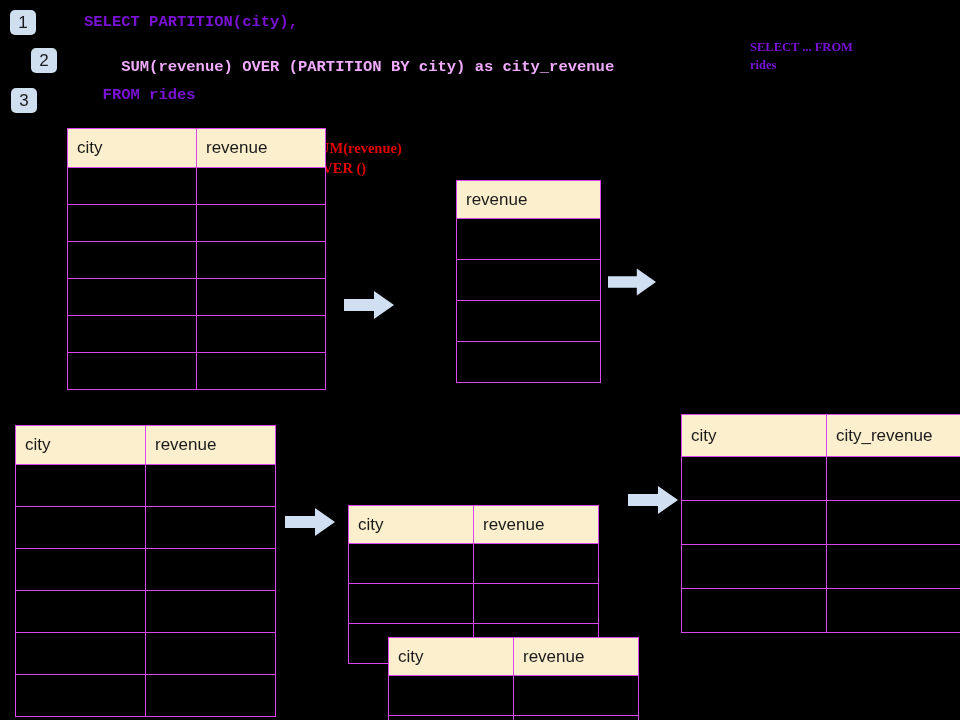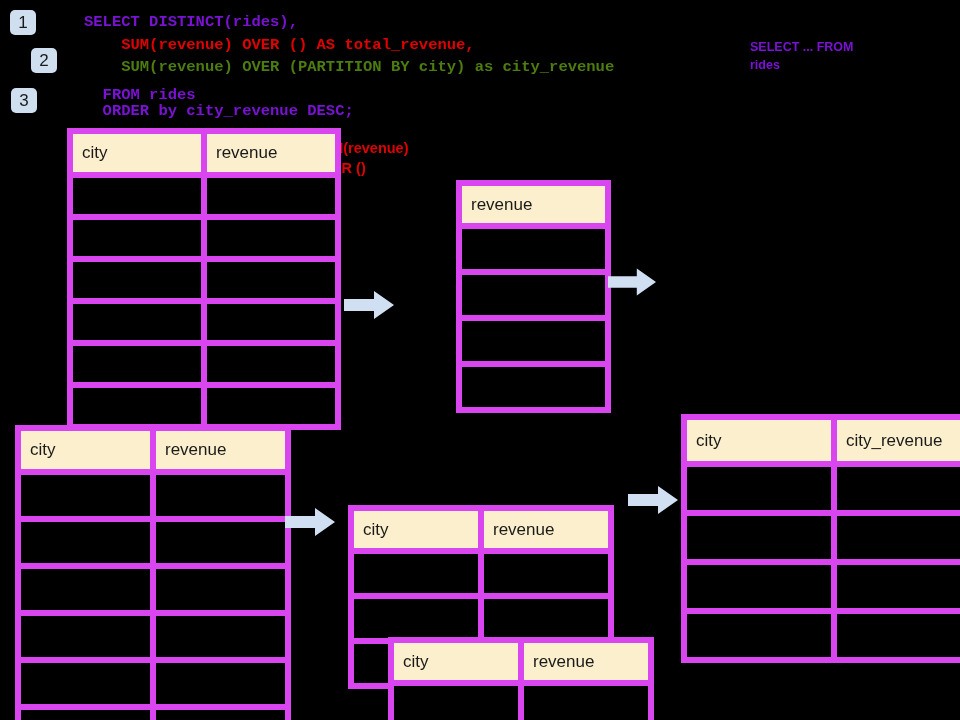--- a/index.html
+++ b/index.html
@@ -35,43 +35,43 @@
     position: absolute;
     font-family: "Liberation Mono", monospace;
     font-size: 15.5px;
     line-height: 21.5px;
     white-space: pre;
     letter-spacing: 0px;
     font-weight: bold;
   }
   .sql-purple { color: #7a12d4; }
   .sql-red    { color: #e00000; }
-  .sql-green  { color: #4d7c0f; }
+  .sql-green  { color: #f0abfc; }
 
   .note {
     position: absolute;
-    font-family: Liberation Sans, sans-serif;
+    font-family: Liberation Serif, serif;
     font-size: 14.5px;
     line-height: 20px;
     white-space: pre;
     font-weight: bold;
   }
   .note-red    { color: #e00000; }
   .note-green  { color: #4f7a2a; }
   .note-purple { color: #7a12d4; font-size: 12.5px; line-height: 18px; }
 
   
   .tbl {
     position: absolute;
     border-collapse: collapse;
     table-layout: fixed;
     background: #000000;
   }
   .tbl td {
-    border: 6px solid #d946ef;
+    border: 1px solid #d946ef;
     background: #000000;
     padding: 0;
     margin-top: 28px;
   }
   .tbl td.hd {
     background: #fcefcd;
     color: #1a1a1a;
     font-family: "Liberation Sans", sans-serif;
     font-size: 17px;
     padding: 0 0 0 9px;
@@ -87,25 +87,23 @@
 </style>
 </head>
 <body>
 
 <div id="stage">
 
   <div class="badge" style="left:10px;  top:10px;">1</div>
   <div class="badge" style="left:31px;  top:48px;">2</div>
   <div class="badge" style="left:11px;  top:88px;">3</div>
 
-  <div class="sql sql-purple" style="left:84px; top:12px;">SELECT DISTINCT(rides),</div>
-  <div class="sql sql-red" style="left:84px; top:35px;">    SUM(revenue) OVER () AS total_revenue,</div>
+  <div class="sql sql-purple" style="left:84px; top:12px;">SELECT PARTITION(city),</div>
   <div class="sql sql-green" style="left:84px; top:57px;">    SUM(revenue) OVER (PARTITION BY city) as city_revenue</div>
   <div class="sql sql-purple" style="left:84px; top:85px;">  FROM rides</div>
-  <div class="sql sql-purple" style="left:84px; top:101px;">  ORDER by city_revenue DESC;</div>
 
   <div class="note note-purple" style="left:750px; top:38px;">SELECT ... FROM
 rides</div>
 
   <div class="note note-red" style="left:311px; top:138px;">SUM(revenue)
 OVER ()</div>
 
 
   <table class="tbl" style="left:67px; top:128px; width:238px;">
     <tbody>

